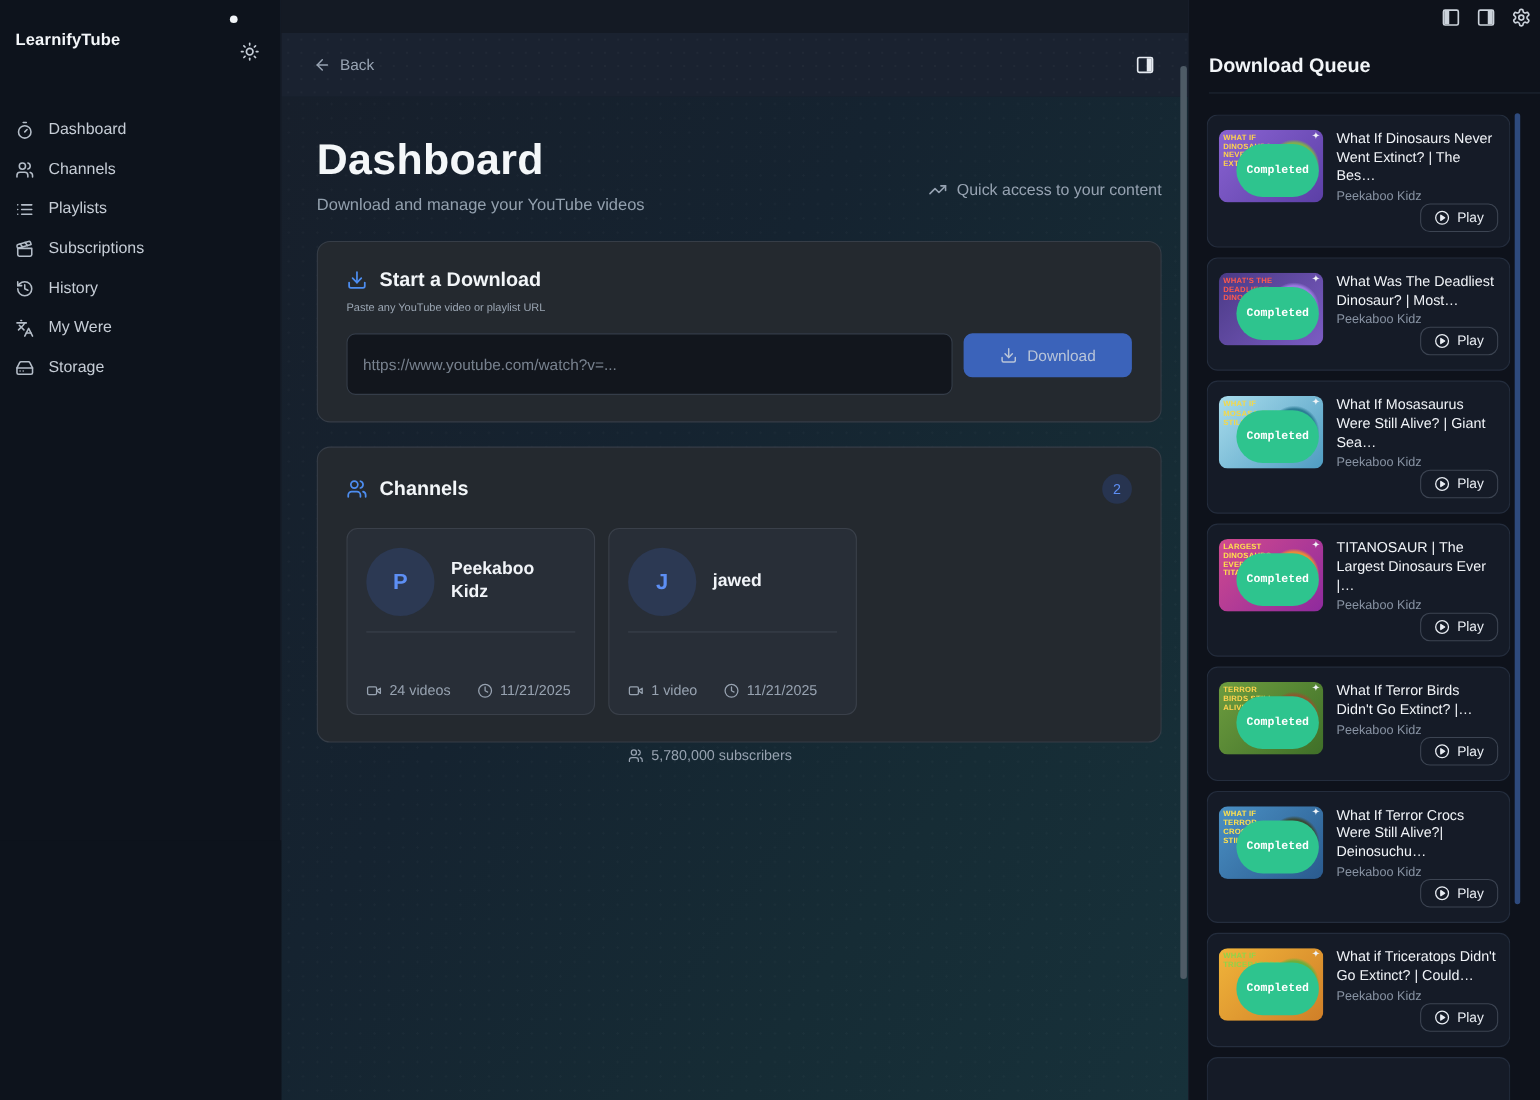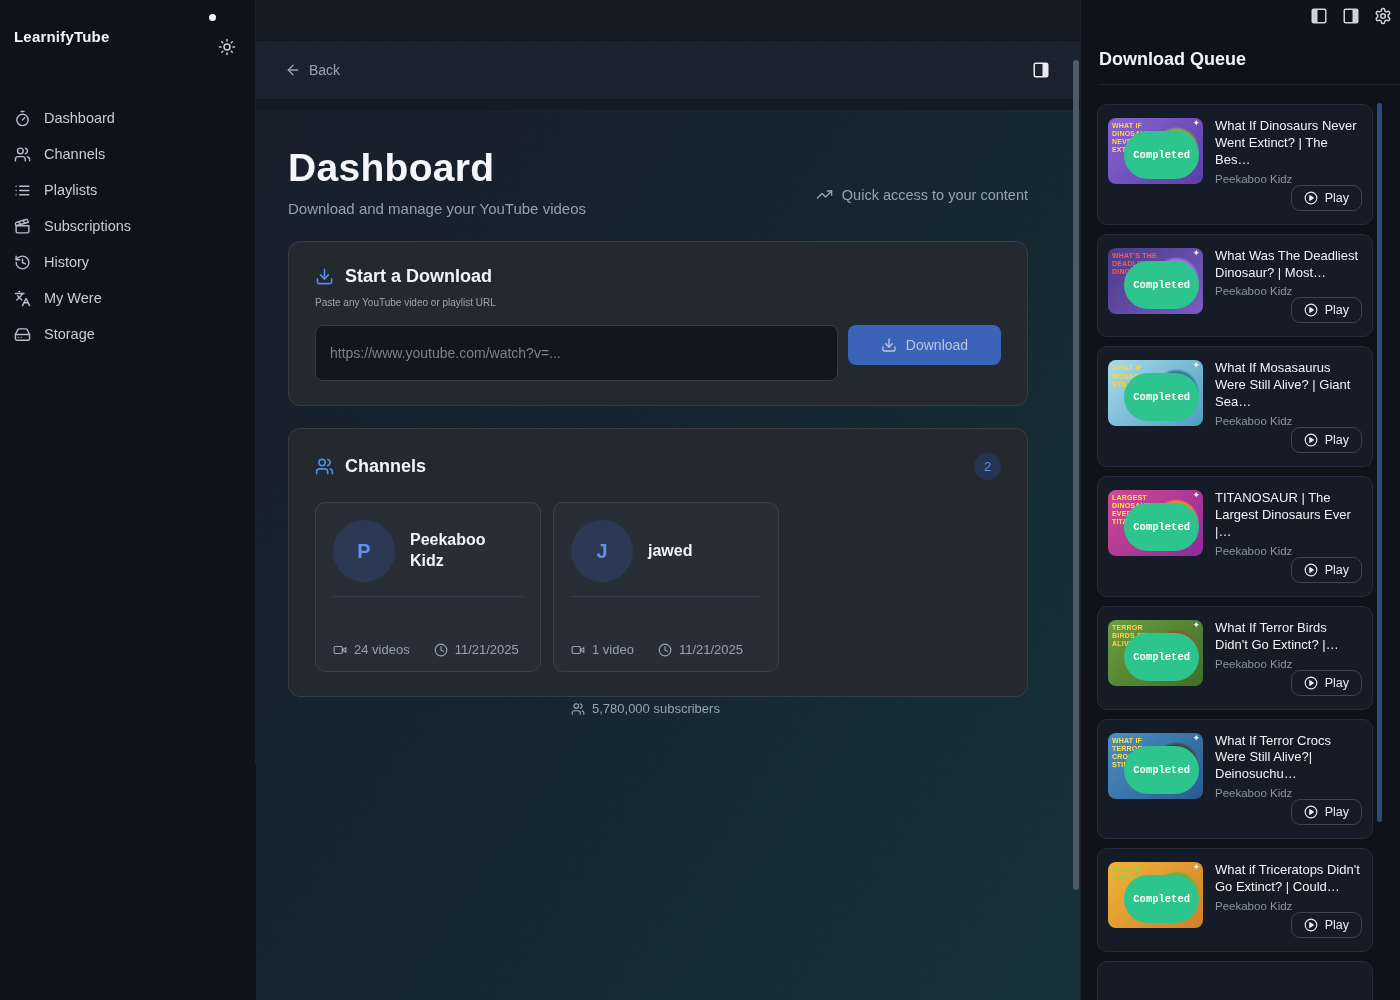--- a/index.html
+++ b/index.html
@@ -12,29 +12,29 @@
   
   .sidebar { width:256px; height:764px; background:#0d131c; border-right:1px solid #1b222e; position:relative; flex:0 0 256px; }
   .logo { position:absolute; left:14px; top:28px; font-size:15px; font-weight:700; letter-spacing:.2px; color:#f3f6f9; }
   .status-dot { position:absolute; left:209px; top:14px; width:7px; height:7px; border-radius:50%; background:#f2f5f8; }
   .theme-toggle { position:absolute; left:218px; top:38px; width:18px; height:18px; color:#c7cfd9; background:none; border:none; cursor:pointer; }
   .nav { position:absolute; left:0; top:100px; width:100%; display:flex; flex-direction:column; }
   .nav-item { display:flex; align-items:center; gap:13px; height:36px; padding:0 14px; color:#c6cdd6; font-size:14.5px; cursor:pointer; }
   .nav-item .nav-icon { width:17px; height:17px; color:#b4bdc8; flex:0 0 17px; }
 
   
-  .main { width:824px; flex:0 0 824px; display:flex; flex-direction:column; position:relative; background:#141a24;gap:11px; }
+  .main { width:824px; flex:0 0 824px; display:flex; flex-direction:column; position:relative; background:#141a24; }
   .topstrip { height:30px; background:#141a24; }
   .mainheader { height:58px; background:#1a2230; display:flex; align-items:center; justify-content:space-between; padding:0 30px 0 29px;
     background-image:radial-gradient(rgba(255,255,255,.03) 1px, transparent 1px); background-size:12px 12px; background-color:#1a2230; }
   .back-btn { display:flex; align-items:center; gap:8px; background:none; border:none; color:#98a4b3; font-size:14px; font-family:inherit; cursor:pointer; }
   .back-btn svg { width:16px; height:16px; }
   .panel-btn { background:none; border:none; color:#e6ebf1; width:18px; height:18px; cursor:pointer; }
 
-  .content { flex:1; position:relative; padding:28px 52px 0 32px;
+  .content { flex:1; position:relative; padding:28px 24px 0 32px;
     background:linear-gradient(125deg, #171f2b 0%, #152330 38%, #162c35 72%, #17313a 100%);
     background-blend-mode:normal; }
   .content::before { content:""; position:absolute; inset:0; pointer-events:none;
     background-image:radial-gradient(rgba(255,255,255,.022) 1px, transparent 1px); background-size:13px 13px; }
 
   .content-head { display:flex; justify-content:space-between; align-items:flex-start; margin-bottom:24px; }
   .page-title { font-size:39px; font-weight:800; color:#f4f7f9; letter-spacing:.3px; margin-top:8px; }
   .page-subtitle { font-size:15px; color:#93a0ae; margin-top:10px; }
   .quick-access { display:flex; align-items:center; gap:9px; color:#96a2b1; font-size:14.5px; margin-top:48px; }
   .quick-access svg { width:17px; height:17px; }

